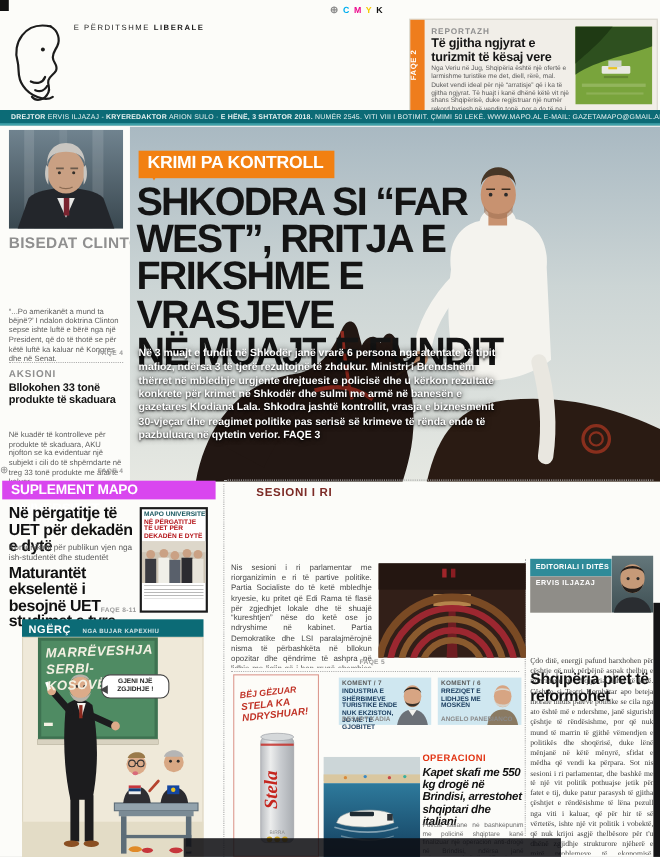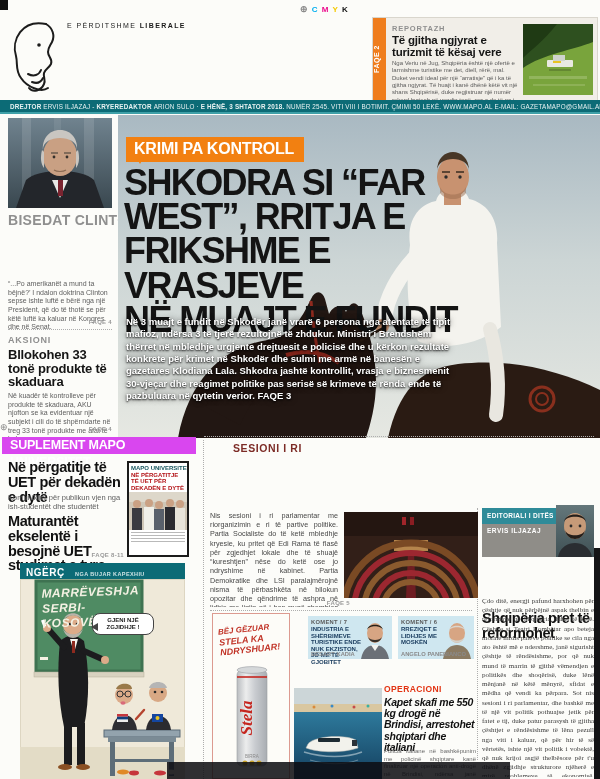--- a/index.html
+++ b/index.html
@@ -145,21 +145,21 @@
     <path d="M43,35 h7 M56,35 h7" stroke="#6b5b4d" stroke-width="1.6" fill="none"></path>
     <circle cx="46" cy="39" r="1.4" fill="#35302b"></circle>
       <circle cx="59" cy="39" r="1.4" fill="#35302b"></circle>
     <path d="M46,52 C49,54 55,54 58,52" stroke="#8a6a52" stroke-width="1.2" fill="none"></path>
   </svg>
   <div class="abs kicker" style="left:8px;top:212px;font-size:14px;letter-spacing:.3px;">BISEDAT CLINTON-JELCIN</div>
   <div class="abs item-body" style="left:8px;top:280px;width:104px;">“...Po amerikanët a mund ta bëjnë?’ I ndalon doktrina Clinton sepse ishte luftë e bërë nga një President, që do të thotë se për këtë luftë ka kaluar në Kongres dhe në Senat.</div>
   <div class="abs pageref" style="left:8px;top:319px;width:104px;">FAQE 4</div>
   <div class="abs dotted-h" style="left:8px;top:329px;width:104px;"></div>
   <div class="abs kicker" style="left:8px;top:335px;font-size:9px;">AKSIONI</div>
-  <div class="abs item-title" style="left:8px;top:348px;width:104px;font-size:13px;">Bllokohen 33 tonë produkte të skaduara</div>
+  <div class="abs item-title" style="left:8px;top:348px;width:104px;font-size:10px;">Bllokohen 33 tonë produkte të skaduara</div>
   <div class="abs item-body" style="left:8px;top:392px;width:104px;">Në kuadër të kontrolleve për produkte të skaduara, AKU njofton se ka evidentuar një subjekt i cili do të shpërndarte në treg 33 tonë produkte me afat të kaluar</div>
   <div class="abs pageref" style="left:8px;top:426px;width:104px;">FAQE 4</div>
 
   <svg class="abs" style="left:118px;top:115px;" width="482" height="323" viewBox="0 0 482 323">
     <defs>
         <linearGradient id="sky" x1="0" y1="0" x2="0" y2="1">
       <stop offset="0" stop-color="#a9b9c2"></stop>
           <stop offset=".45" stop-color="#ccd5d5"></stop>
           <stop offset="1" stop-color="#e6e8e2"></stop>
         </linearGradient>

